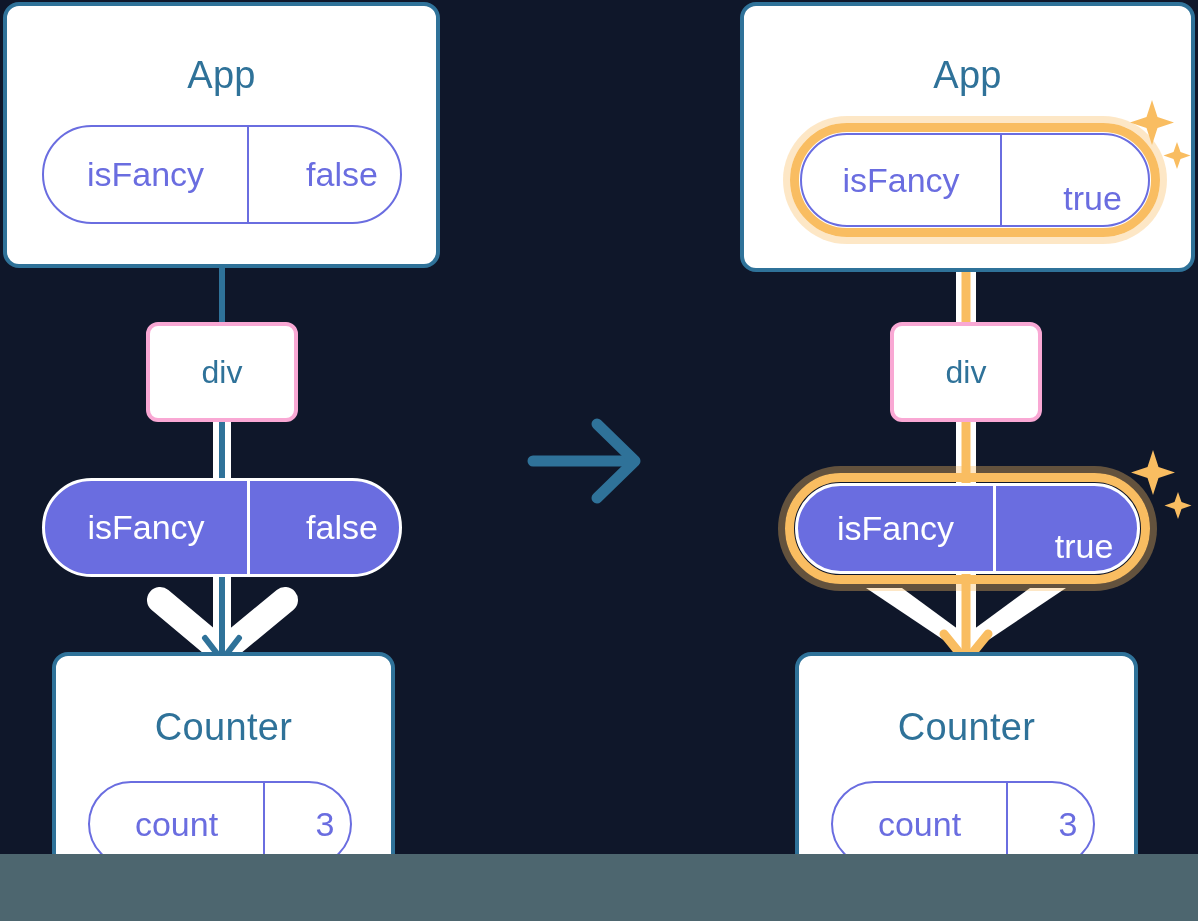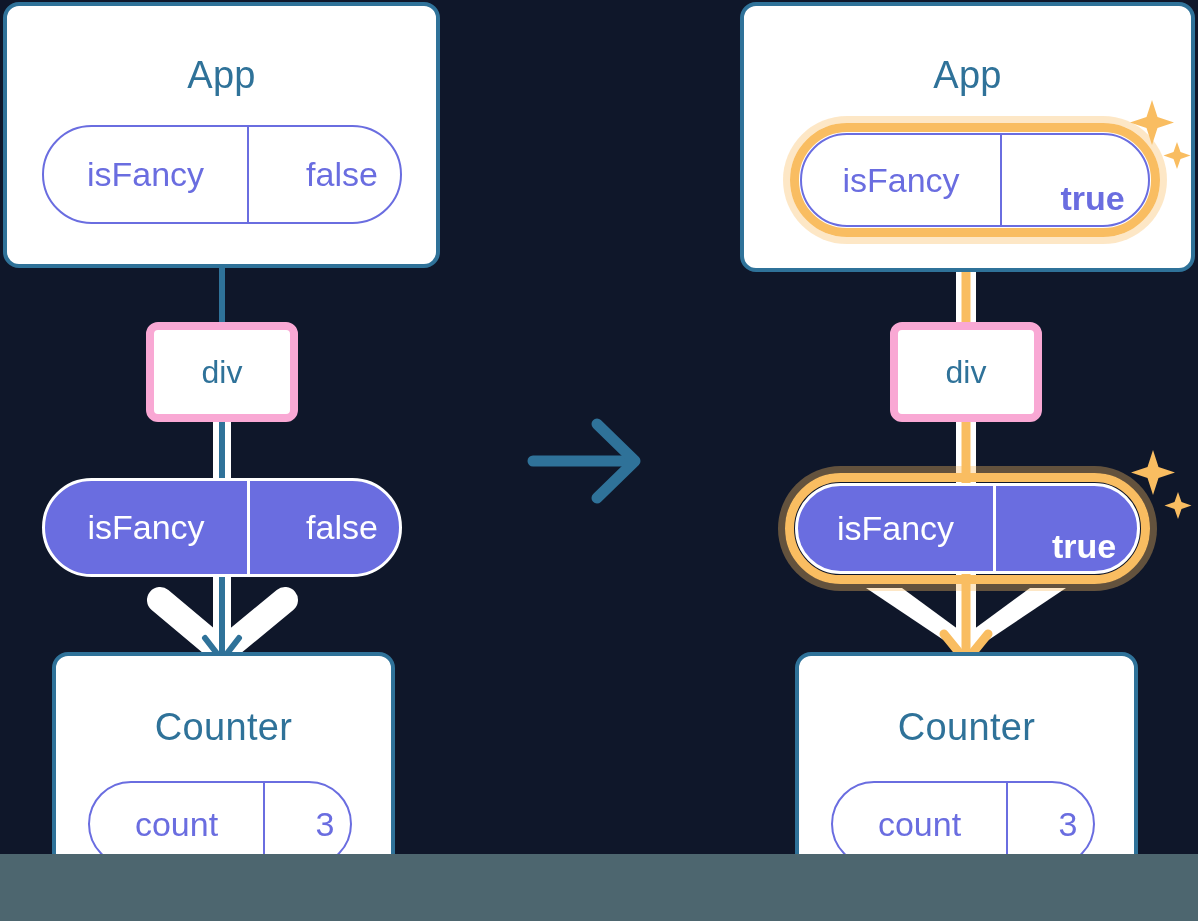--- a/index.html
+++ b/index.html
@@ -40,21 +40,21 @@
     right: 0;
     text-align: center;
     color: #2f7299;
     font-size: 38px;
     font-weight: 400;
     letter-spacing: 0.3px;
   }
   .tag-box {
     position: absolute;
     background: #ffffff;
-    border: 8px solid #f9a8d4;
+    border: 4px solid #f9a8d4;
     border-radius: 12px;
     box-sizing: border-box;
     display: flex;
     align-items: center;
     justify-content: center;
   }
   .tag-label {
     color: #2f7299;
     font-size: 32px;
     position: relative;
@@ -98,21 +98,21 @@
     border-width: 3px;
   }
   .pill.filled .pill-key,
   .pill.filled .pill-val {
     color: #ffffff;
   }
   .pill.filled .pill-key {
     border-right-color: #ffffff;
     border-right-width: 3px;
   }
-  .pill .pill-val.bold { font-weight: bold; margin-top: 36px; }
+  .pill .pill-val.bold { font-weight: normal; margin-top: 36px; }
 
   
   .highlight-ring {
     position: absolute;
     border-radius: 999px;
     border: 9px solid #f9bd61;
     box-sizing: border-box;
     box-shadow: 0 0 0 7px rgba(249, 189, 97, 0.36);
     pointer-events: none;
   }

